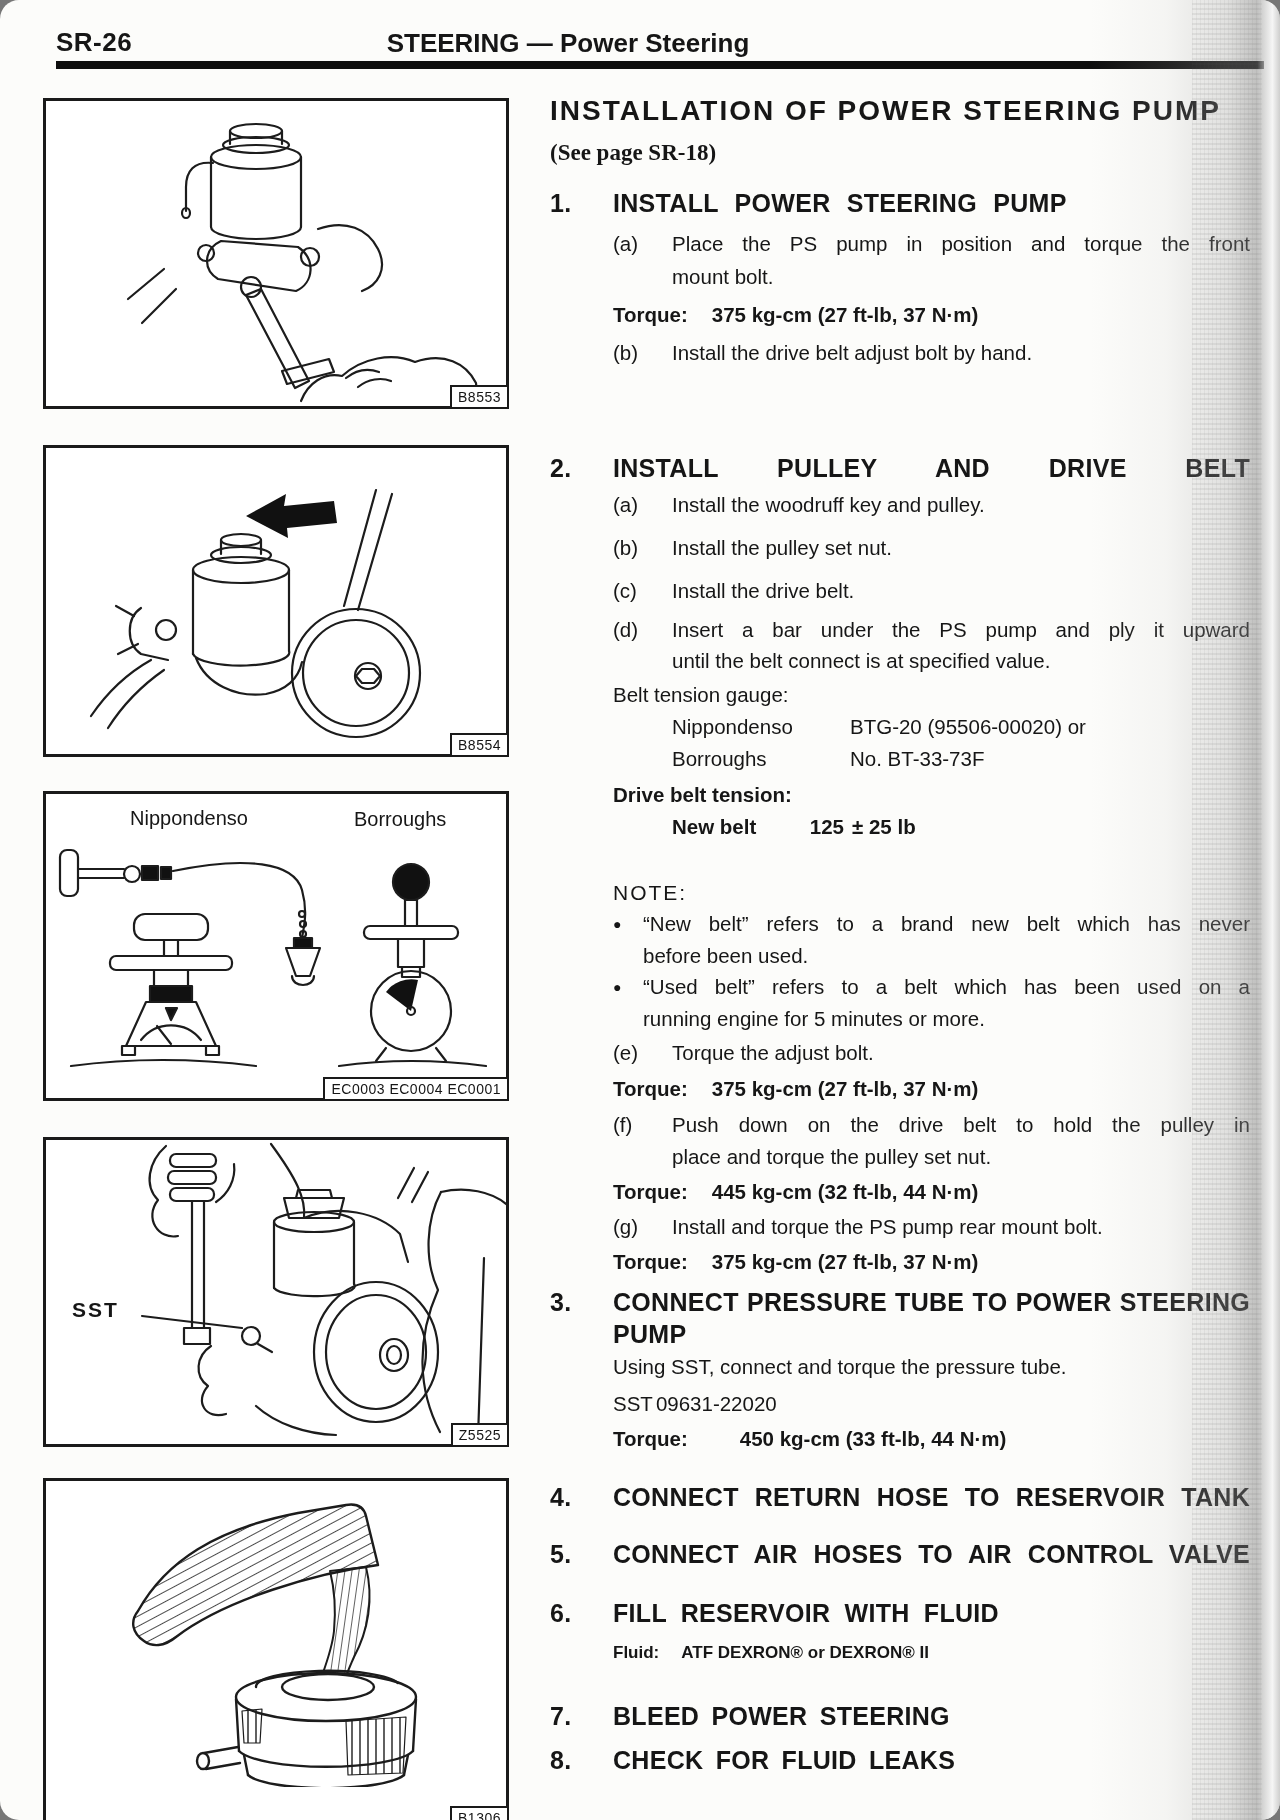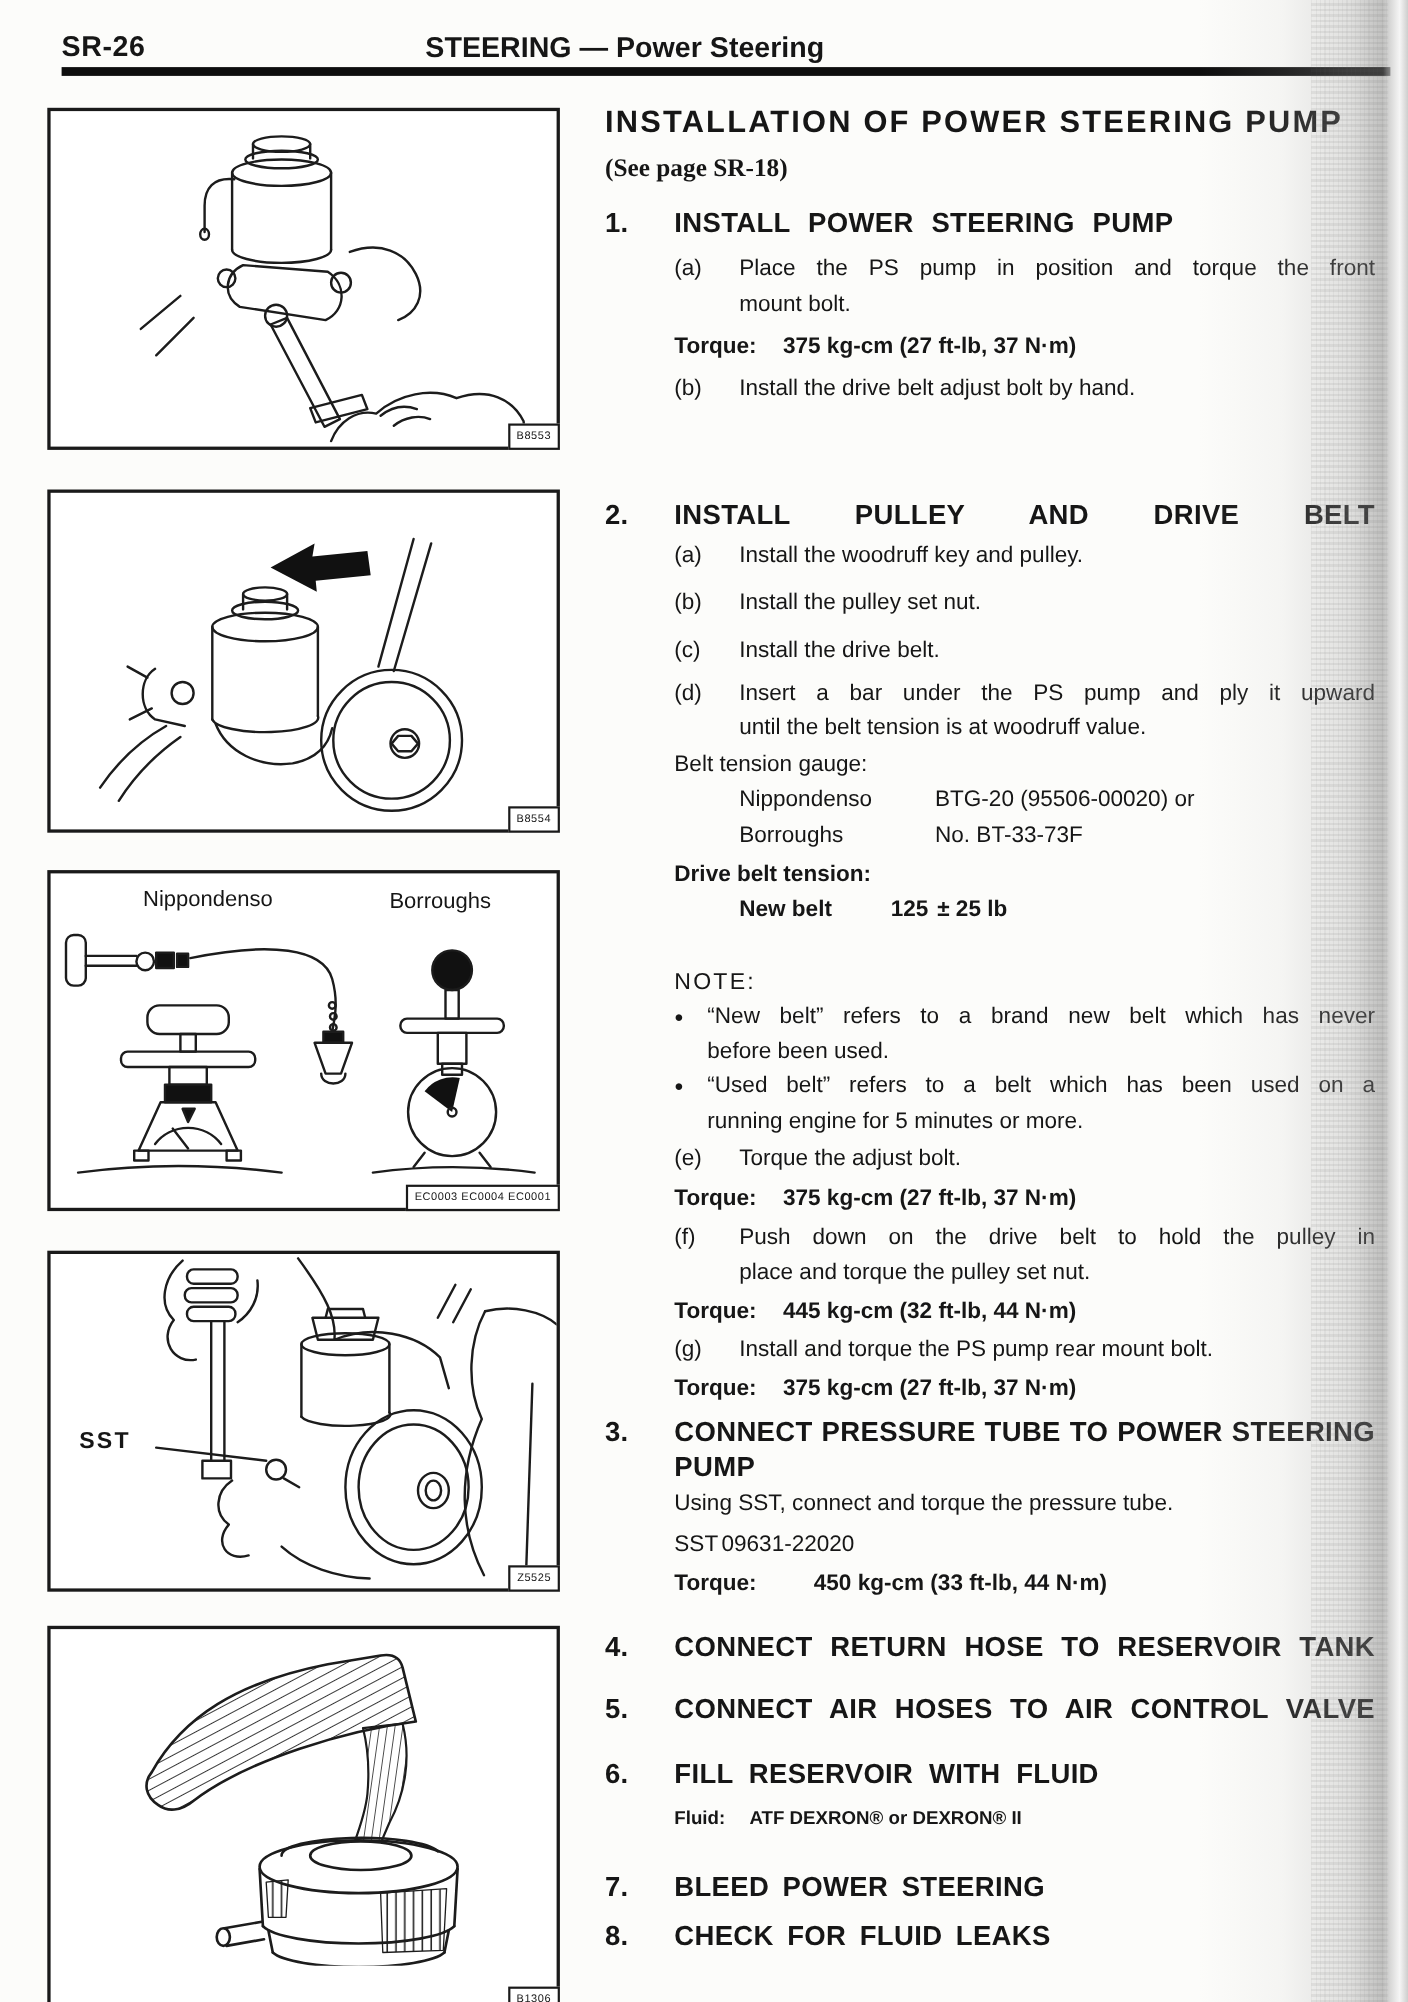--- a/index.html
+++ b/index.html
@@ -1,36 +1,36 @@
 <!DOCTYPE html>
 <html><head>
 <meta charset="utf-8">
 <style>
   html,body{margin:0;padding:0;background:#777;}
   .page{position:relative;width:1280px;height:1820px;background:#fcfcfa;overflow:hidden;
-        font-family:"Liberation Sans",sans-serif;color:#161616;}
+        font-family:"Liberation Sans",sans-serif;color:#161616;border-radius:19px;}
   .ln{position:absolute;line-height:30px;font-size:20.5px;white-space:nowrap;}
   .b{font-weight:bold;}
   .row{display:flex;}
   .lab{flex:0 0 59px;}
   .numcol{flex:0 0 63px;font-weight:bold;}
   .stretch{flex:1 1 auto;white-space:normal;text-align:justify;text-align-last:justify;}
   .head{font-size:25px;font-weight:bold;letter-spacing:.3px;line-height:32px;}
   .sp1{word-spacing:9px;}
   .sp2{word-spacing:7px;}
   .sp3{word-spacing:5px;}
   .title{font-size:28px;font-weight:bold;letter-spacing:2px;line-height:34px;}
   .seepage{font-size:23px;font-weight:bold;}
   .note{letter-spacing:2px;font-size:21px;}
   .bullet-dot{position:absolute;left:0;top:0;font-size:14px;line-height:30px;}
   .btxt{margin-left:30px;}
   .torq-gap{margin-left:24px;}
   .fig{position:absolute;left:43px;width:466px;background:#fff;border:3px solid #1a1a1a;box-sizing:border-box;}
   .figcode{position:absolute;right:-3px;bottom:-3px;background:#fff;border:2px solid #1a1a1a;
-           font-size:10px;letter-spacing:.5px;padding:1px 6px;line-height:18px;}
+           font-size:14px;letter-spacing:.5px;padding:1px 6px;line-height:18px;}
   .figlabel{position:absolute;font-size:20px;line-height:24px;}
   .sstlabel{position:absolute;font-size:21px;font-weight:bold;letter-spacing:2px;}
   .hdr-num{position:absolute;left:56px;top:27px;font-size:26px;font-weight:bold;letter-spacing:.5px;}
   .hdr-title{position:absolute;left:268px;top:28px;width:600px;text-align:center;font-size:26px;font-weight:bold;}
   .hdr-rule{position:absolute;left:56px;top:61px;width:1208px;height:8px;background:#0e0e0e;}
   .binding{position:absolute;right:0;top:0;width:190px;height:1820px;pointer-events:none;
      background:linear-gradient(90deg,rgba(255,255,255,0) 0%,rgba(190,190,190,.12) 40%,rgba(160,160,160,.30) 72%,rgba(120,120,120,.45) 88%,rgba(245,245,245,.95) 96%,rgba(175,175,175,.6) 100%);}
   .binding-dots{position:absolute;right:18px;top:0;width:70px;height:1820px;pointer-events:none;opacity:.45;
      background:repeating-linear-gradient(0deg,rgba(70,70,70,.22) 0 2px,transparent 2px 5px),
                 repeating-linear-gradient(90deg,rgba(70,70,70,.15) 0 1px,transparent 1px 4px);}
@@ -239,21 +239,21 @@
     <span>Install the pulley set nut.</span>
   </div>
   <div class="ln row" style="left:613px;top:576px;width:637px;">
     <span class="lab">(c)</span>
     <span>Install the drive belt.</span>
   </div>
   <div class="ln row" style="left:613px;top:615px;width:637px;">
     <span class="lab">(d)</span>
     <span class="stretch">Insert a bar under the PS pump and ply it upward</span>
   </div>
-  <div class="ln" style="left:672px;top:646px;">until the belt tension is at woodruff value.</div>
+  <div class="ln" style="left:672px;top:646px;">until the belt connect is at specified value.</div>
 
   <div class="ln" style="left:613px;top:680px;">Belt tension gauge:</div>
   <div class="ln row" style="left:672px;top:712px;width:578px;">
     <span style="flex:0 0 178px;">Nippondenso</span>
     <span>BTG-20 (95506-00020) or</span>
   </div>
   <div class="ln row" style="left:672px;top:744px;width:578px;">
     <span style="flex:0 0 178px;">Borroughs</span>
     <span>No. BT-33-73F</span>
   </div>

